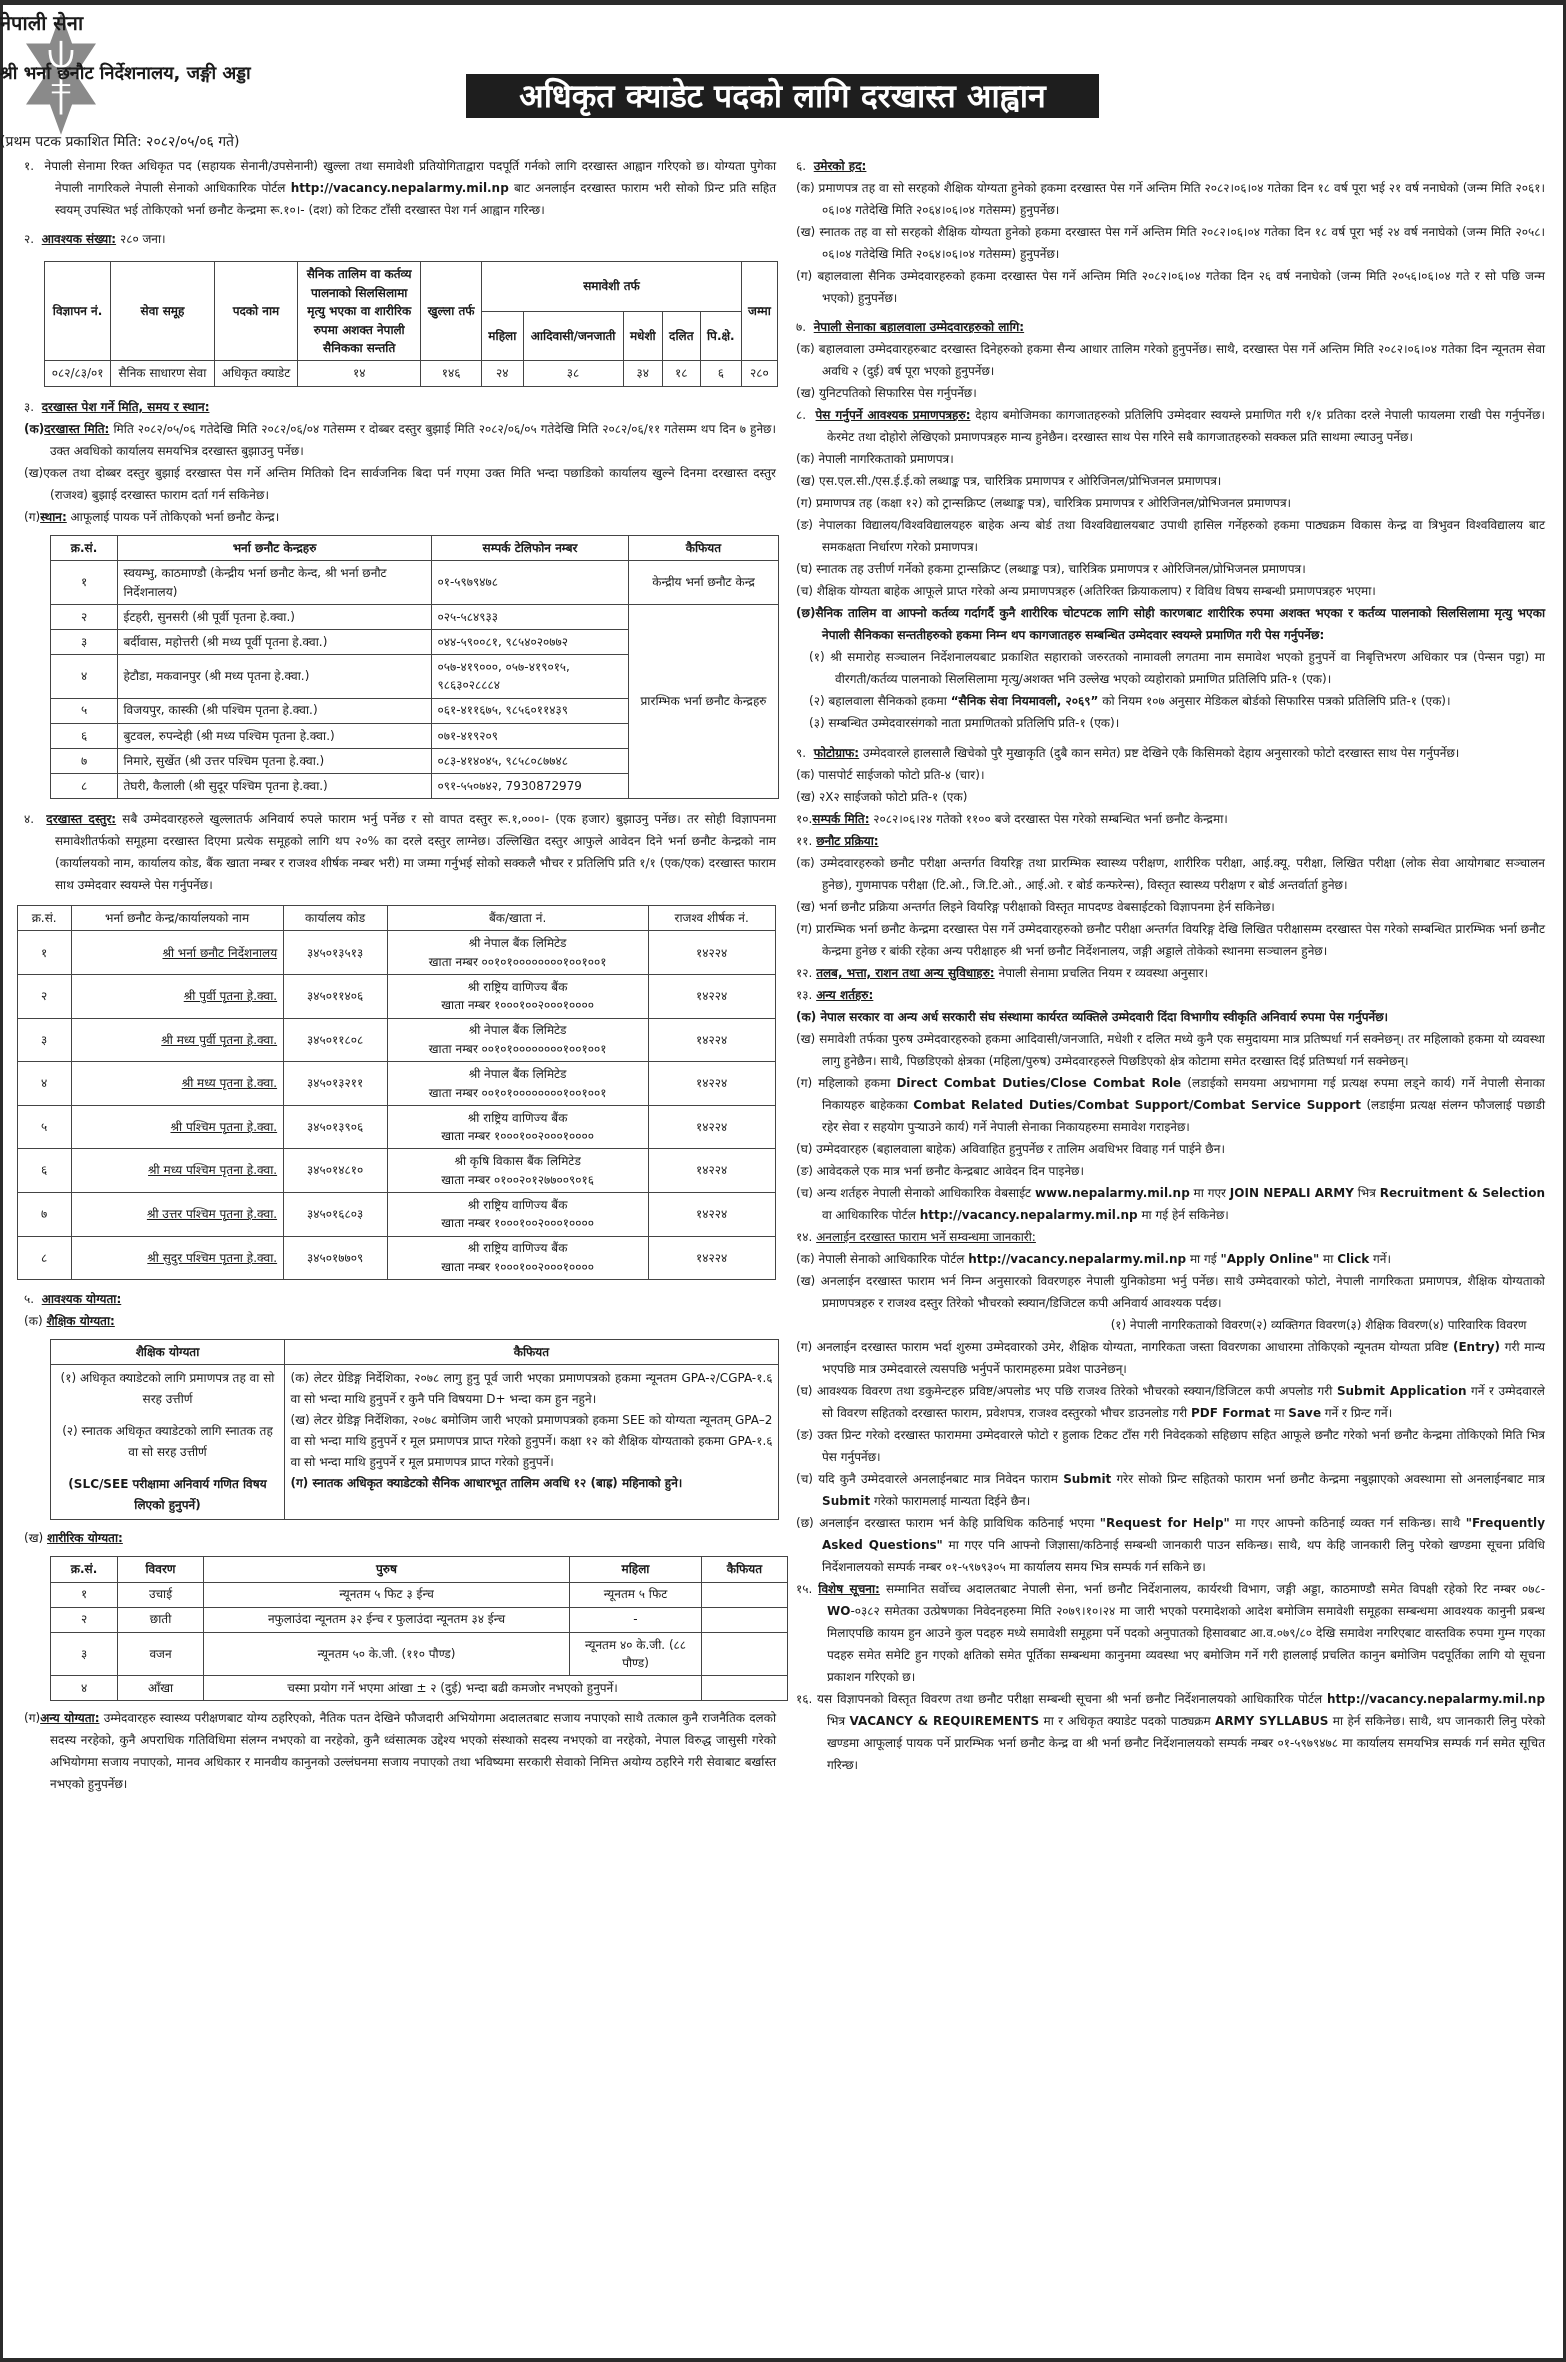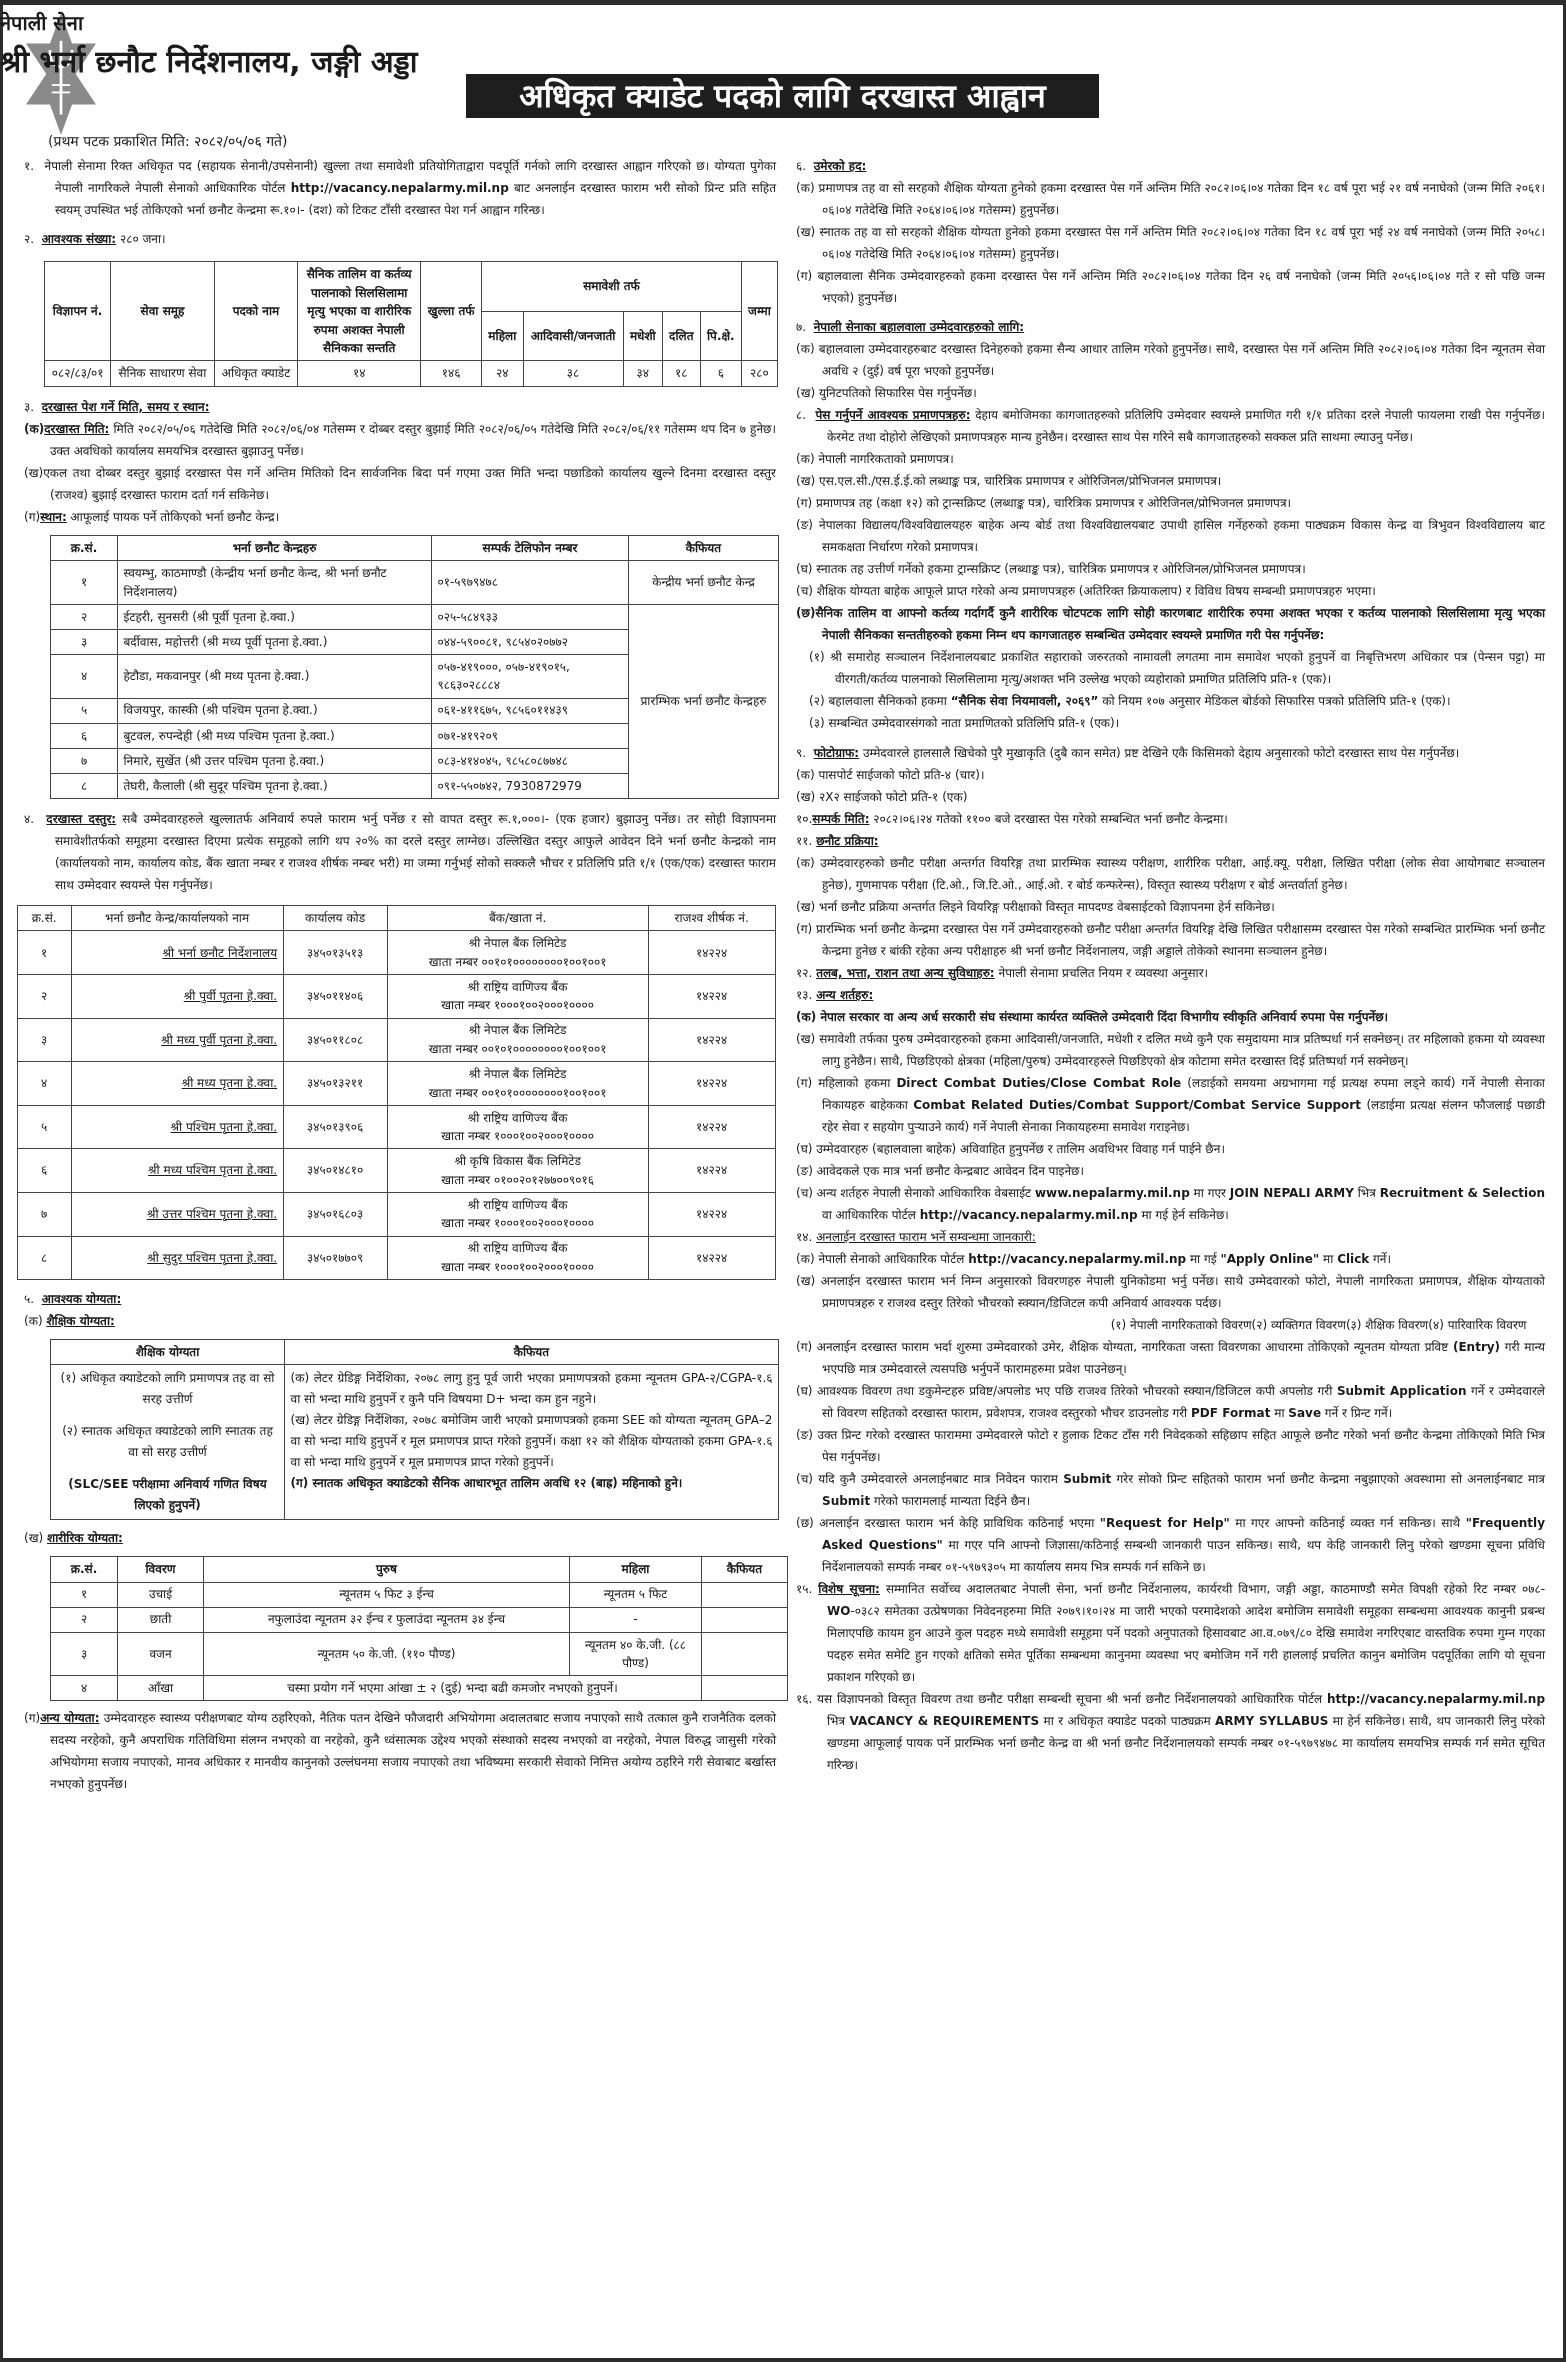--- a/index.html
+++ b/index.html
@@ -1,23 +1,23 @@
 <!DOCTYPE html>
 <html style="font-size:14.8px"><head>
 <meta charset="utf-8">
 <style>
   html,body{margin:0;padding:0;background:#ffffff;}
   body{width:1566px;height:2363px;position:relative;overflow:hidden;font-family:"DejaVu Sans",sans-serif;color:#1a1a1a;}
   .frame{position:absolute;left:0;top:0;width:1566px;height:2363px;box-sizing:border-box;border:3.7px solid #2b2b2b;border-top-width:5.5px;border-bottom-width:5.5px;}
   .emblem{position:absolute;left:26px;top:13px;width:70px;height:122px;}
   .hdr{position:absolute;left:0;right:0;text-align:left;}
   .h1{top:9.2px;font-size:20px;font-weight:bold;}
-  .h2{top:40px;font-size:30px;font-weight:bold;}
+  .h2{top:60px;font-size:18px;font-weight:bold;}
   .banner{position:absolute;left:466px;top:74px;width:633px;height:44px;background:#1e1e1e;color:#fff;font-size:32px;font-weight:bold;text-align:center;line-height:44px;}
-  .pub{top:131px;font-size:14px;margin-left:48px;}
+  .pub{top:131px;font-size:14px;}
   .col{position:absolute;top:155px;font-size:12px;line-height:22px;}
   .colL{left:24px;width:752px;}
   .colR{left:796px;width:749px;}
   p{margin:0;text-align:justify;}
   .ind{padding-left:31px;text-indent:-31px;}
   .ind2{padding-left:26px;text-indent:-26px;}
   .ind3{padding-left:39px;text-indent:-26px;}
   .sec{margin-top:7.4px;}
   .u{text-decoration:underline;font-weight:bold;}
   b{font-weight:bold;}

